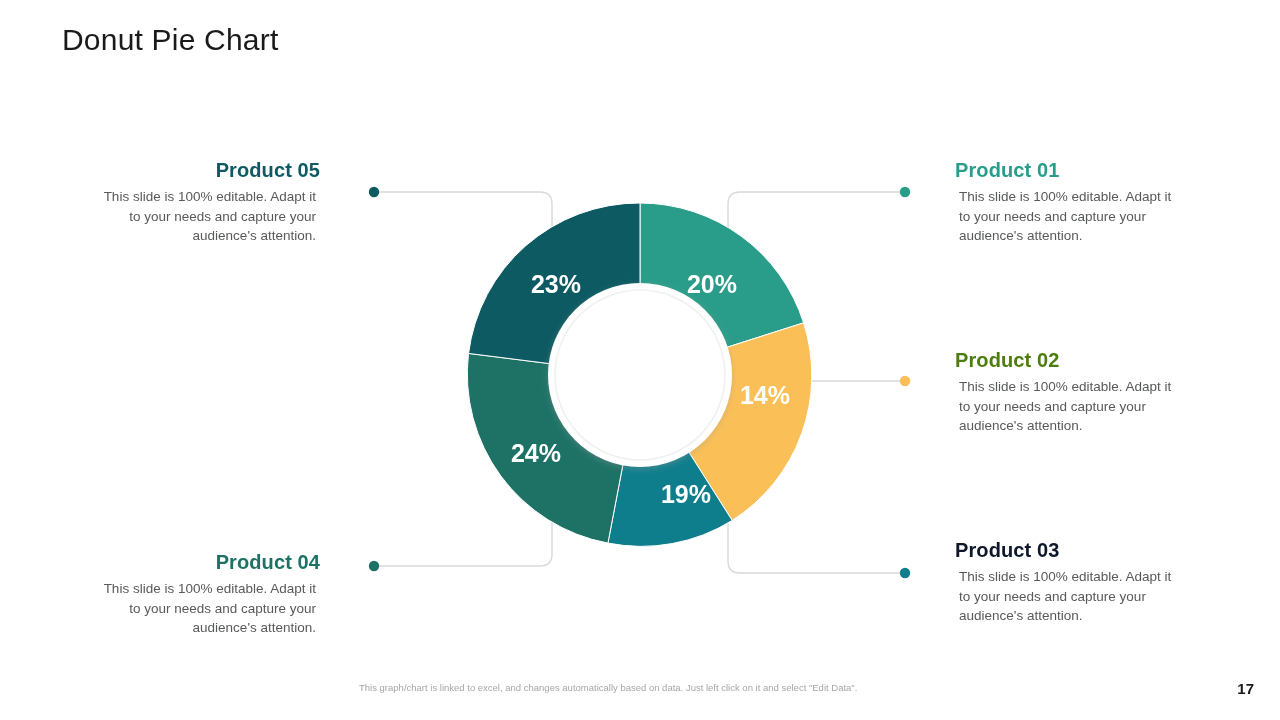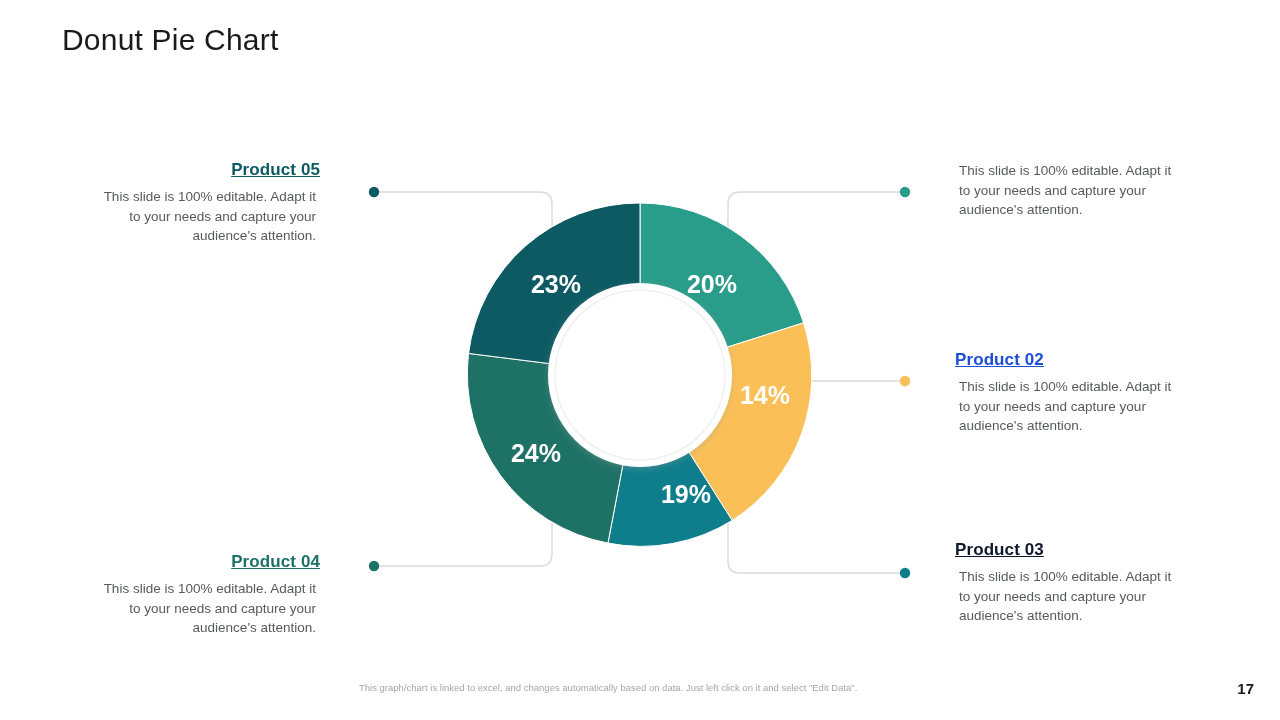--- a/index.html
+++ b/index.html
@@ -57,26 +57,25 @@
     position: absolute;
     width: 232px;
   }
   .legend-block.left {
     text-align: right;
   }
   .legend-block.right {
     text-align: left;
   }
   .legend-title {
-    font-size: 17px;
+    font-size: 20px;
     font-weight: bold;
     line-height: 26px;
     margin: 0 0 4px 0;
     letter-spacing: 0.1px;
-    text-decoration: underline;
   }
   .legend-body {
     font-size: 13.5px;
     line-height: 19.5px;
     color: #58595b;
     margin: 4px;
   }
 
   .pos-p05 { left: 88px;  top: 157px; }
   .pos-p04 { left: 88px;  top: 549px; }
@@ -168,25 +167,26 @@
   <p class="legend-title" style="color:#0d5a63;">Product 05</p>
   <p class="legend-body">This slide is 100% editable. Adapt it to your needs and capture your audience's attention.</p>
 </div>
 
 <div class="legend-block left pos-p04">
   <p class="legend-title" style="color:#1d7265;">Product 04</p>
   <p class="legend-body">This slide is 100% editable. Adapt it to your needs and capture your audience's attention.</p>
 </div>
 
 <div class="legend-block right pos-p01">
+  <p class="legend-title" style="color:#2a9d8a;">Product 01</p>
   <p class="legend-body">This slide is 100% editable. Adapt it to your needs and capture your audience's attention.</p>
 </div>
 
 <div class="legend-block right pos-p02">
-  <p class="legend-title" style="color:#1d4ed8;">Product 02</p>
+  <p class="legend-title" style="color:#4d7c0f;">Product 02</p>
   <p class="legend-body">This slide is 100% editable. Adapt it to your needs and capture your audience's attention.</p>
 </div>
 
 <div class="legend-block right pos-p03">
   <p class="legend-title" style="color:#0f172a;">Product 03</p>
   <p class="legend-body">This slide is 100% editable. Adapt it to your needs and capture your audience's attention.</p>
 </div>
 
 <div class="footer-note">This graph/chart is linked to excel, and changes automatically based on data. Just left click on it and select "Edit Data".</div>
 

